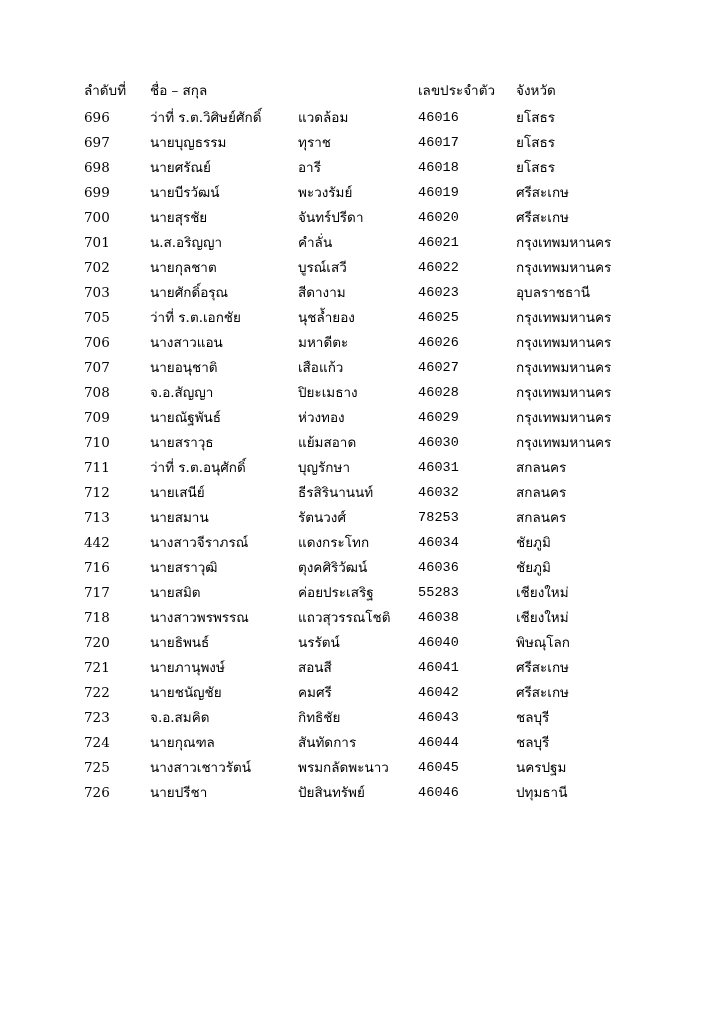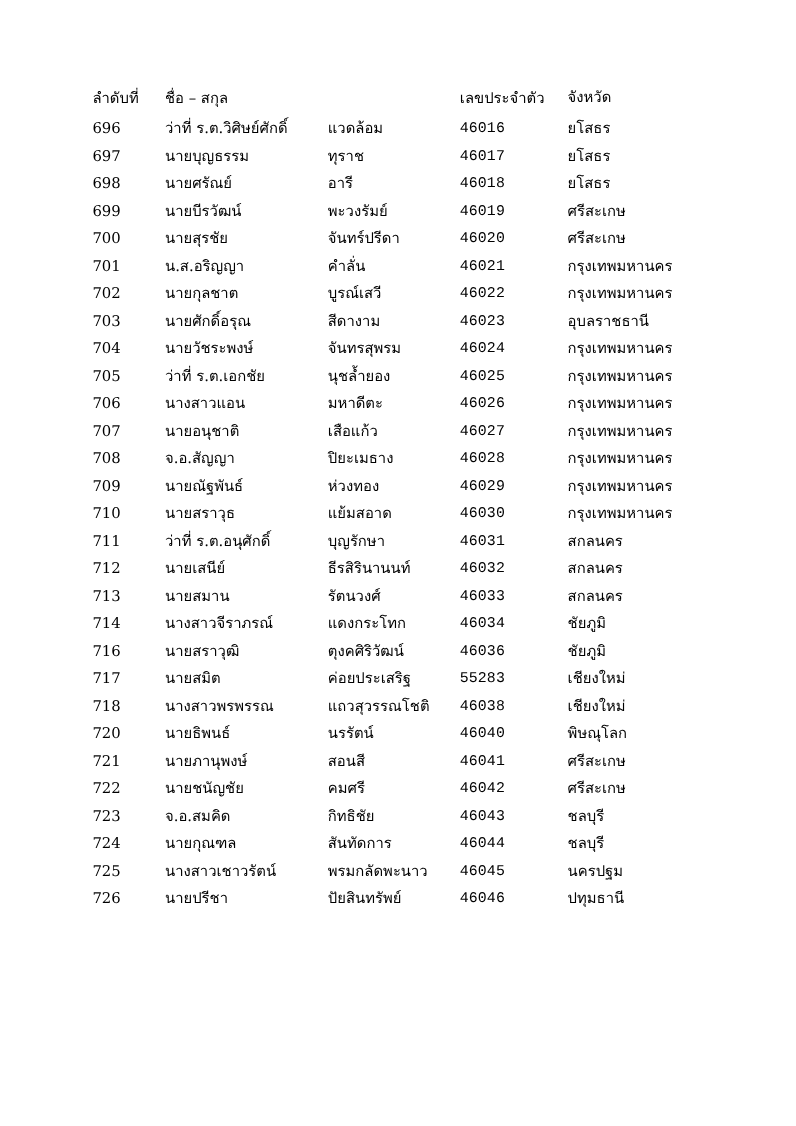--- a/index.html
+++ b/index.html
@@ -43,21 +43,21 @@
   .c-no     { width: 66px; }
   .c-name   { width: 148px; }
   .c-sur    { width: 120px; }
   .c-id     { width: 98px; }
   .c-prov   { width: auto; }
 
   .c-no, .cell-no { padding-left: 4px; }
   .cell-id { letter-spacing: 0.1px; font-family: Liberation Mono, monospace; }
   .hdr-name { padding-left: 2px; }
   .hdr-id { padding-left: 0; }
-  .hdr-prov { padding-left: 0; font-family: Liberation Mono, monospace; }
+  .hdr-prov { padding-left: 0; }
 </style>
 </head>
 <body>
 
 <div class="page">
   <table class="roster">
     <thead>
       <tr>
         <th class="c-no">ลำดับที่</th>
         <th class="c-name hdr-name">ชื่อ – สกุล</th>
@@ -117,27 +117,20 @@
           <td class="cell-province">กรุงเทพมหานคร</td>
         </tr>
         <tr>
           <td class="cell-no">703</td>
           <td class="cell-name">นายศักดิ์อรุณ</td>
           <td class="cell-surname">สีดางาม</td>
           <td class="cell-id">46023</td>
           <td class="cell-province">อุบลราชธานี</td>
         </tr>
         <tr>
-          <td class="cell-no">704</td>
-          <td class="cell-name">นายวัชระพงษ์</td>
-          <td class="cell-surname">จันทรสุพรม</td>
-          <td class="cell-id">46024</td>
-          <td class="cell-province">กรุงเทพมหานคร</td>
-        </tr>
-        <tr>
           <td class="cell-no">705</td>
           <td class="cell-name">ว่าที่ ร.ต.เอกชัย</td>
           <td class="cell-surname">นุชล้ำยอง</td>
           <td class="cell-id">46025</td>
           <td class="cell-province">กรุงเทพมหานคร</td>
         </tr>
         <tr>
           <td class="cell-no">706</td>
           <td class="cell-name">นางสาวแอน</td>
           <td class="cell-surname">มหาดีตะ</td>
@@ -183,25 +176,25 @@
           <td class="cell-no">712</td>
           <td class="cell-name">นายเสนีย์</td>
           <td class="cell-surname">ธีรสิรินานนท์</td>
           <td class="cell-id">46032</td>
           <td class="cell-province">สกลนคร</td>
         </tr>
         <tr>
           <td class="cell-no">713</td>
           <td class="cell-name">นายสมาน</td>
           <td class="cell-surname">รัตนวงศ์</td>
-          <td class="cell-id">46033</td>
+          <td class="cell-id">78253</td>
           <td class="cell-province">สกลนคร</td>
         </tr>
         <tr>
-          <td class="cell-no">714</td>
+          <td class="cell-no">442</td>
           <td class="cell-name">นางสาวจีราภรณ์</td>
           <td class="cell-surname">แดงกระโทก</td>
           <td class="cell-id">46034</td>
           <td class="cell-province">ชัยภูมิ</td>
         </tr>
         <tr>
           <td class="cell-no">716</td>
           <td class="cell-name">นายสราวุฒิ</td>
           <td class="cell-surname">ตุงคศิริวัฒน์</td>
           <td class="cell-id">46036</td>

